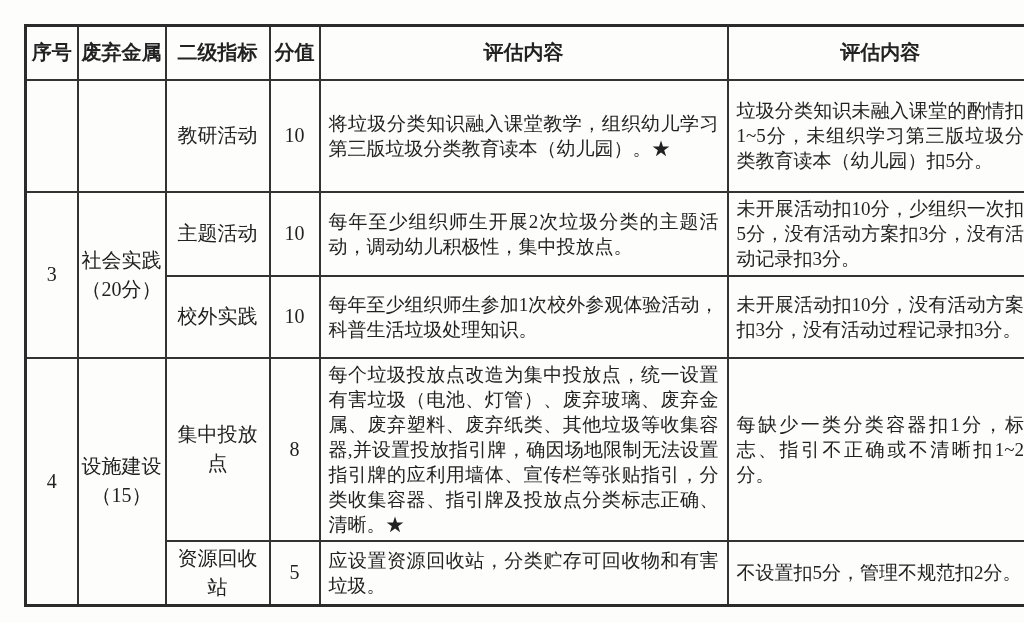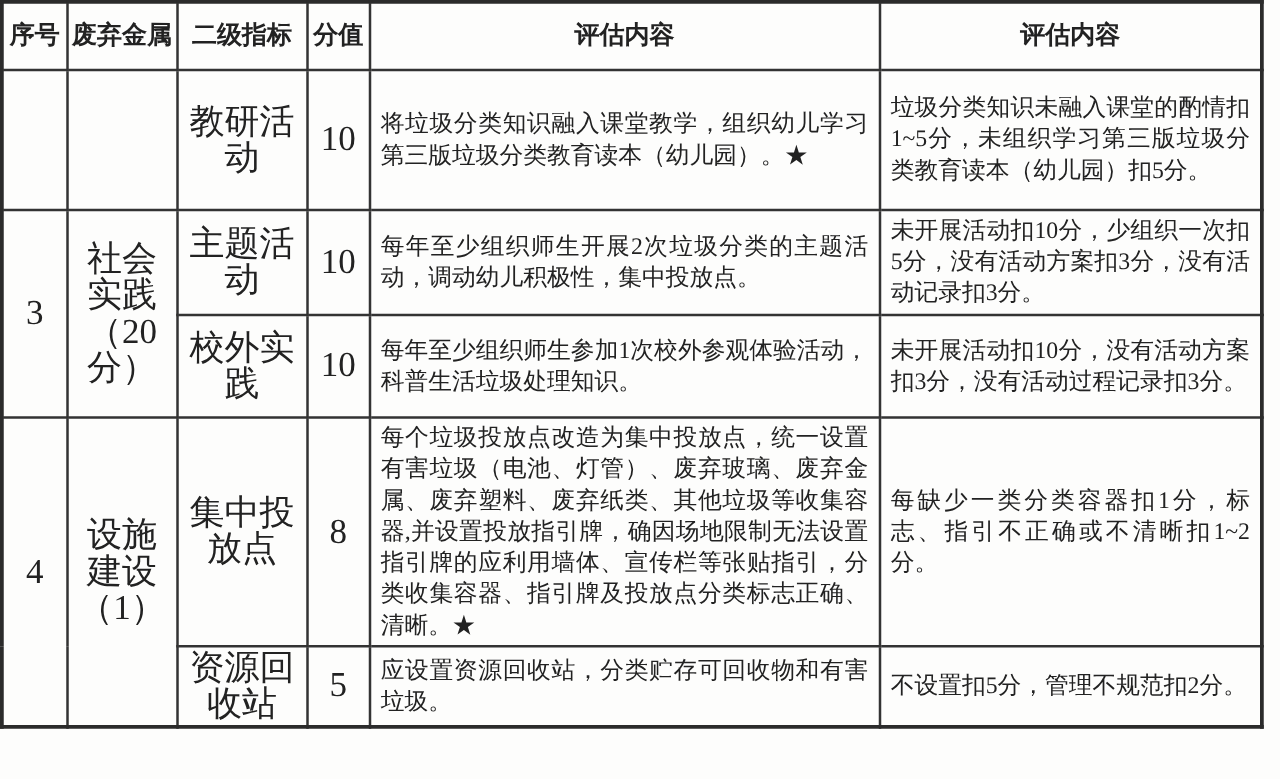--- a/index.html
+++ b/index.html
@@ -6,21 +6,21 @@
     margin: 0;
     padding: 0;
     background: #ffffff;
     font-family: "Liberation Serif", "DejaVu Serif", serif;
   }
   .page {
     width: 1024px;
     height: 623px;
     background: #fdfdfc;
     box-sizing: border-box;
-    padding: 0;
+    padding: 24px;
     overflow: hidden;
   }
   table.eval-table {
     width: 1008px;
     border-collapse: collapse;
     table-layout: fixed;
     border: 3px solid #2b2b2b;
     color: #222222;
     background: #fdfdfc;
   }
@@ -34,21 +34,21 @@
   th.hdr {
     font-size: 20px;
     font-weight: bold;
     text-align: center;
     padding: 2px 3px;
     height: 54px;
     line-height: 27px;
   }
   td.c-center {
     text-align: center;
-    font-size: 28px;
+    font-size: 20px;
     padding: 2px 3px;
     line-height: 29px;
   }
   td.c-text {
     text-align: justify;
     font-size: 19px;
     padding: 3px 8px;
     line-height: 25px;
   }
   tr.r-a td { height: 112px; }
@@ -101,21 +101,21 @@
       </tr>
       <tr class="r-c">
         <td class="c-center">校外实践</td>
         <td class="c-center">10</td>
         <td class="c-text">每年至少组织师生参加1次校外参观体验活动，科普生活垃圾处理知识。</td>
         <td class="c-text">未开展活动扣10分，没有活动方案扣3分，没有活动过程记录扣3分。</td>
       </tr>
 
       <tr class="r-d">
         <td class="c-center" rowspan="2">4</td>
-        <td class="c-center" rowspan="2">设施建设（1）</td>
+        <td class="c-center" rowspan="2">设施建设（15）</td>
         <td class="c-center">集中投放点</td>
         <td class="c-center">8</td>
         <td class="c-text">每个垃圾投放点改造为集中投放点，统一设置有害垃圾（电池、灯管）、废弃玻璃、废弃金属、废弃塑料、废弃纸类、其他垃圾等收集容器,并设置投放指引牌，确因场地限制无法设置指引牌的应利用墙体、宣传栏等张贴指引，分类收集容器、指引牌及投放点分类标志正确、清晰。★</td>
         <td class="c-text">每缺少一类分类容器扣1分，标志、指引不正确或不清晰扣1~2分。</td>
       </tr>
       <tr class="r-e">
         <td class="c-center">资源回收站</td>
         <td class="c-center">5</td>
         <td class="c-text">应设置资源回收站，分类贮存可回收物和有害垃圾。</td>
         <td class="c-text">不设置扣5分，管理不规范扣2分。</td>

